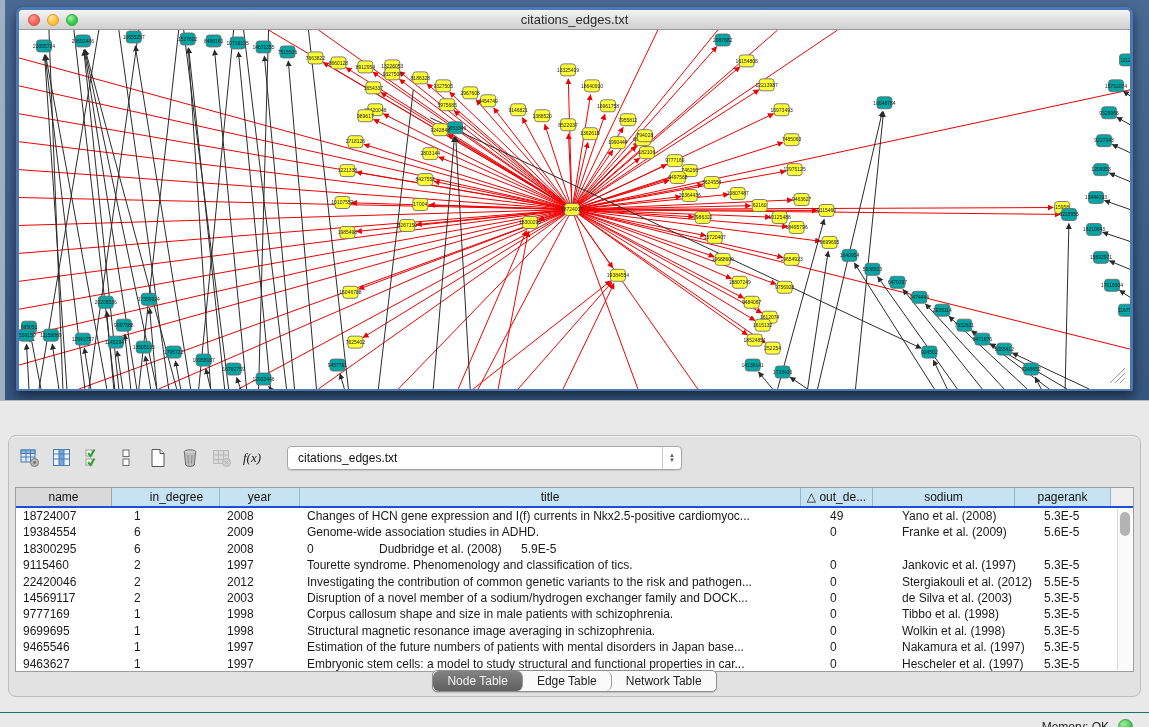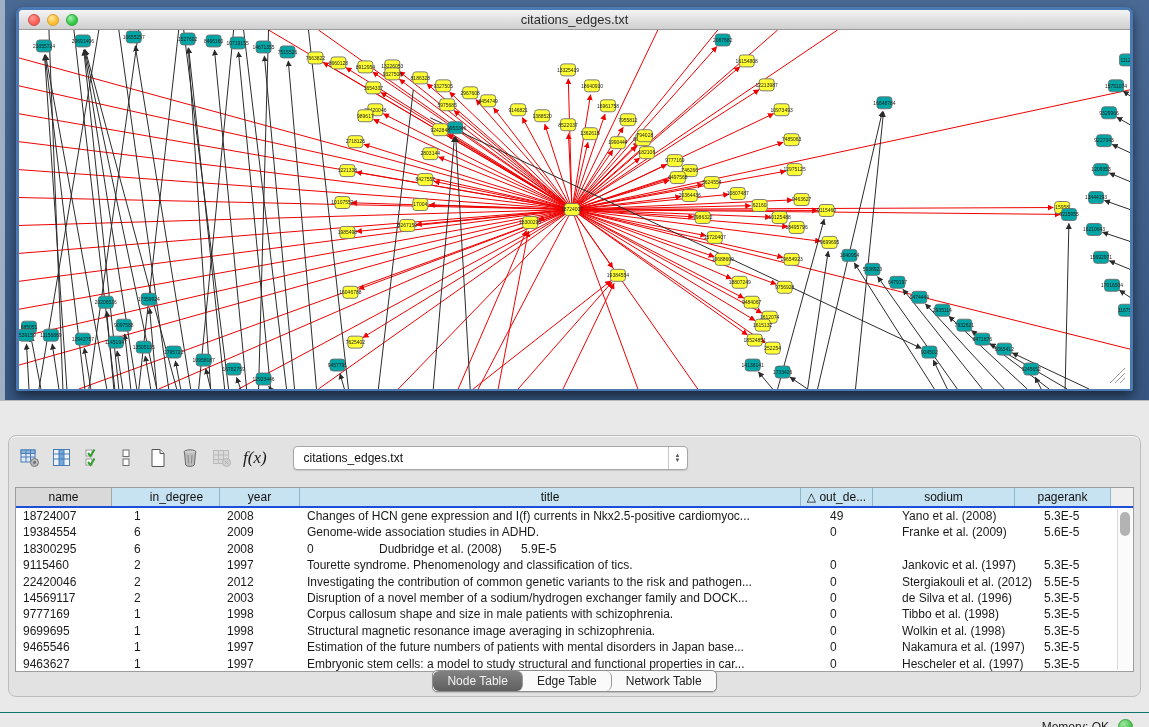--- a/index.html
+++ b/index.html
@@ -781,21 +781,21 @@
         <svg width="20" height="20" opacity="0.55">
             <rect x="1.5" y="2.5" width="15" height="13" fill="#d4d4d4" stroke="#9a9a9a"></rect>
             <line x1="6.5" y1="2.5" x2="6.5" y2="15.5" stroke="#9a9a9a"></line>
             <line x1="11.5" y1="2.5" x2="11.5" y2="15.5" stroke="#9a9a9a"></line>
             <line x1="1.5" y1="7" x2="16.5" y2="7" stroke="#9a9a9a"></line>
             <line x1="1.5" y1="11.5" x2="16.5" y2="11.5" stroke="#9a9a9a"></line>
             <circle cx="14.5" cy="14.5" r="4" fill="#c4c4c4" stroke="#8d8d8d"></circle>
             <path d="M12.8 12.8 l3.4 3.4 M16.2 12.8 l-3.4 3.4" stroke="#8d8d8d"></path>
           </svg>
       </span>
-      <span class="tb-icon" style="font-style:italic; font-family:'Liberation Serif',serif; font-size:17px; color:#1a1a1a; width:auto;">
+      <span class="tb-icon" style="font-style:italic; font-family:'Liberation Serif',serif; font-size:13px; color:#1a1a1a; width:auto;">
           <i>f(x)</i>
         </span>
 
       <div class="dropdown">
         <span class="dd-value">citations_edges.txt</span>
         <span class="dd-stepper">
             <span>▲</span>
             <span>▼</span>
           </span>
       </div>
@@ -856,21 +856,21 @@
             <div class="td c4">0</div>
             <div class="td c5">Stergiakouli et al. (2012)</div>
             <div class="td c6">5.5E-5</div>
           </div>
           <div class="tr">
             <div class="td c0">14569117</div>
             <div class="td c1">2</div>
             <div class="td c2">2003</div>
             <div class="td c3">Disruption of a novel member of a sodium/hydrogen exchanger family and DOCK...</div>
             <div class="td c4">0</div>
-            <div class="td c5">de Silva et al. (1996)</div>
+            <div class="td c5">de Silva et al. (2003)</div>
             <div class="td c6">5.3E-5</div>
           </div>
           <div class="tr">
             <div class="td c0">9777169</div>
             <div class="td c1">1</div>
             <div class="td c2">1998</div>
             <div class="td c3">Corpus callosum shape and size in male patients with schizophrenia.</div>
             <div class="td c4">0</div>
             <div class="td c5">Tibbo et al. (1998)</div>
             <div class="td c6">5.3E-5</div>

